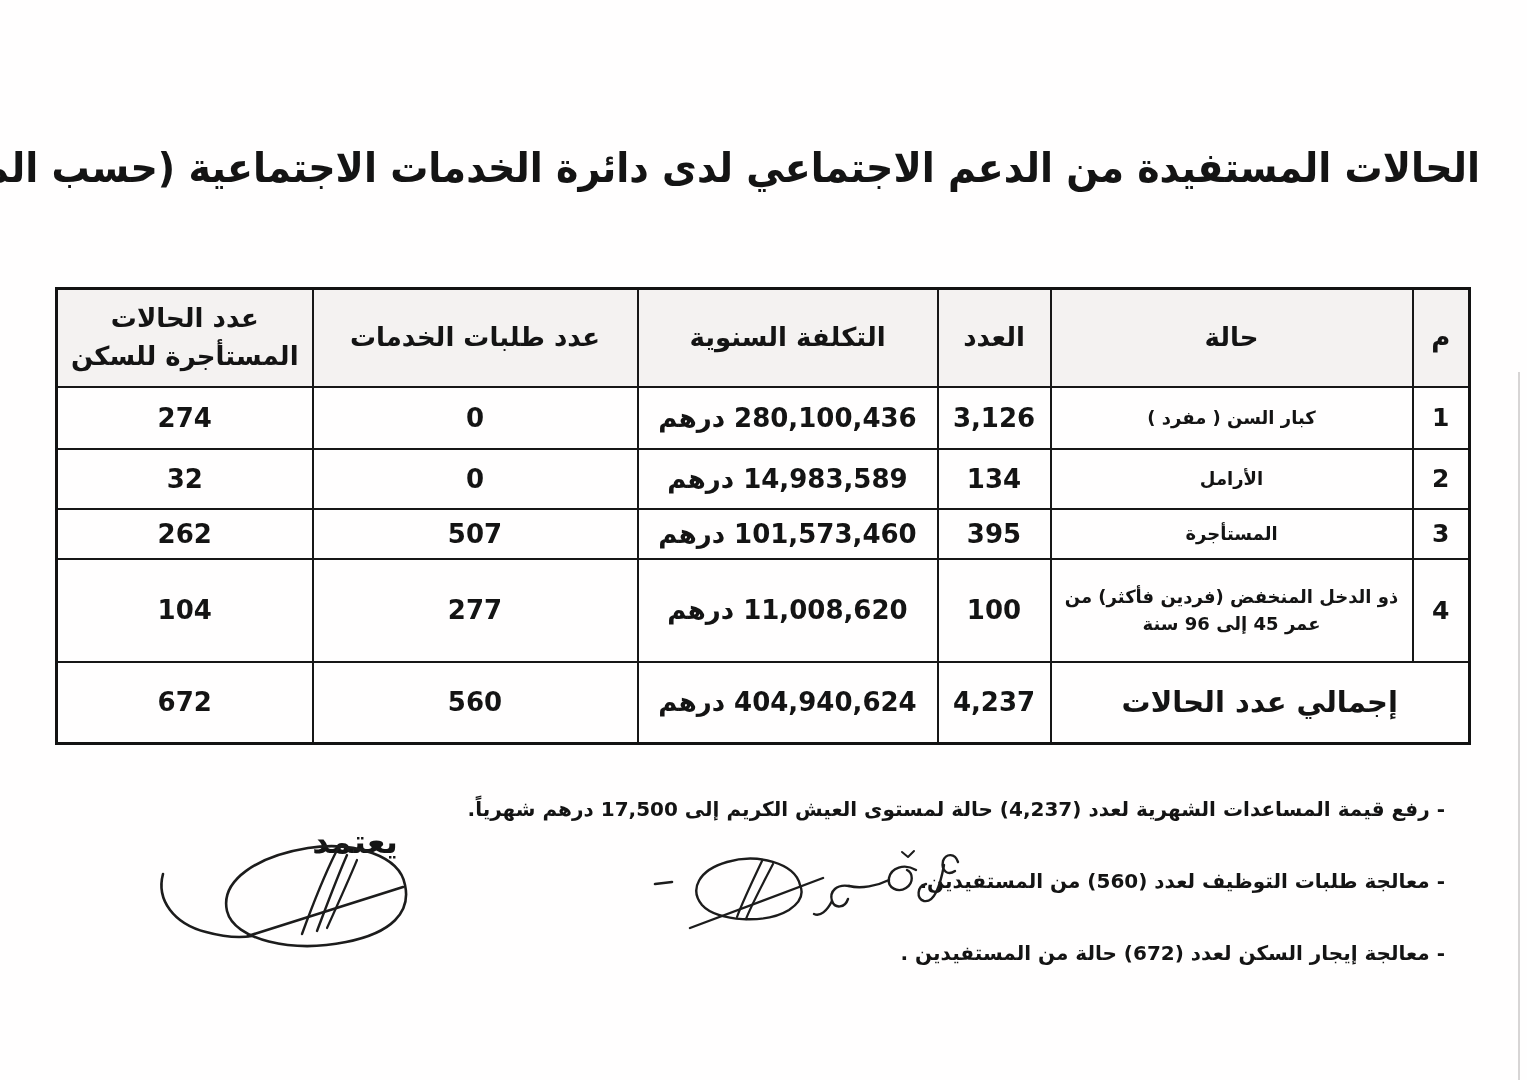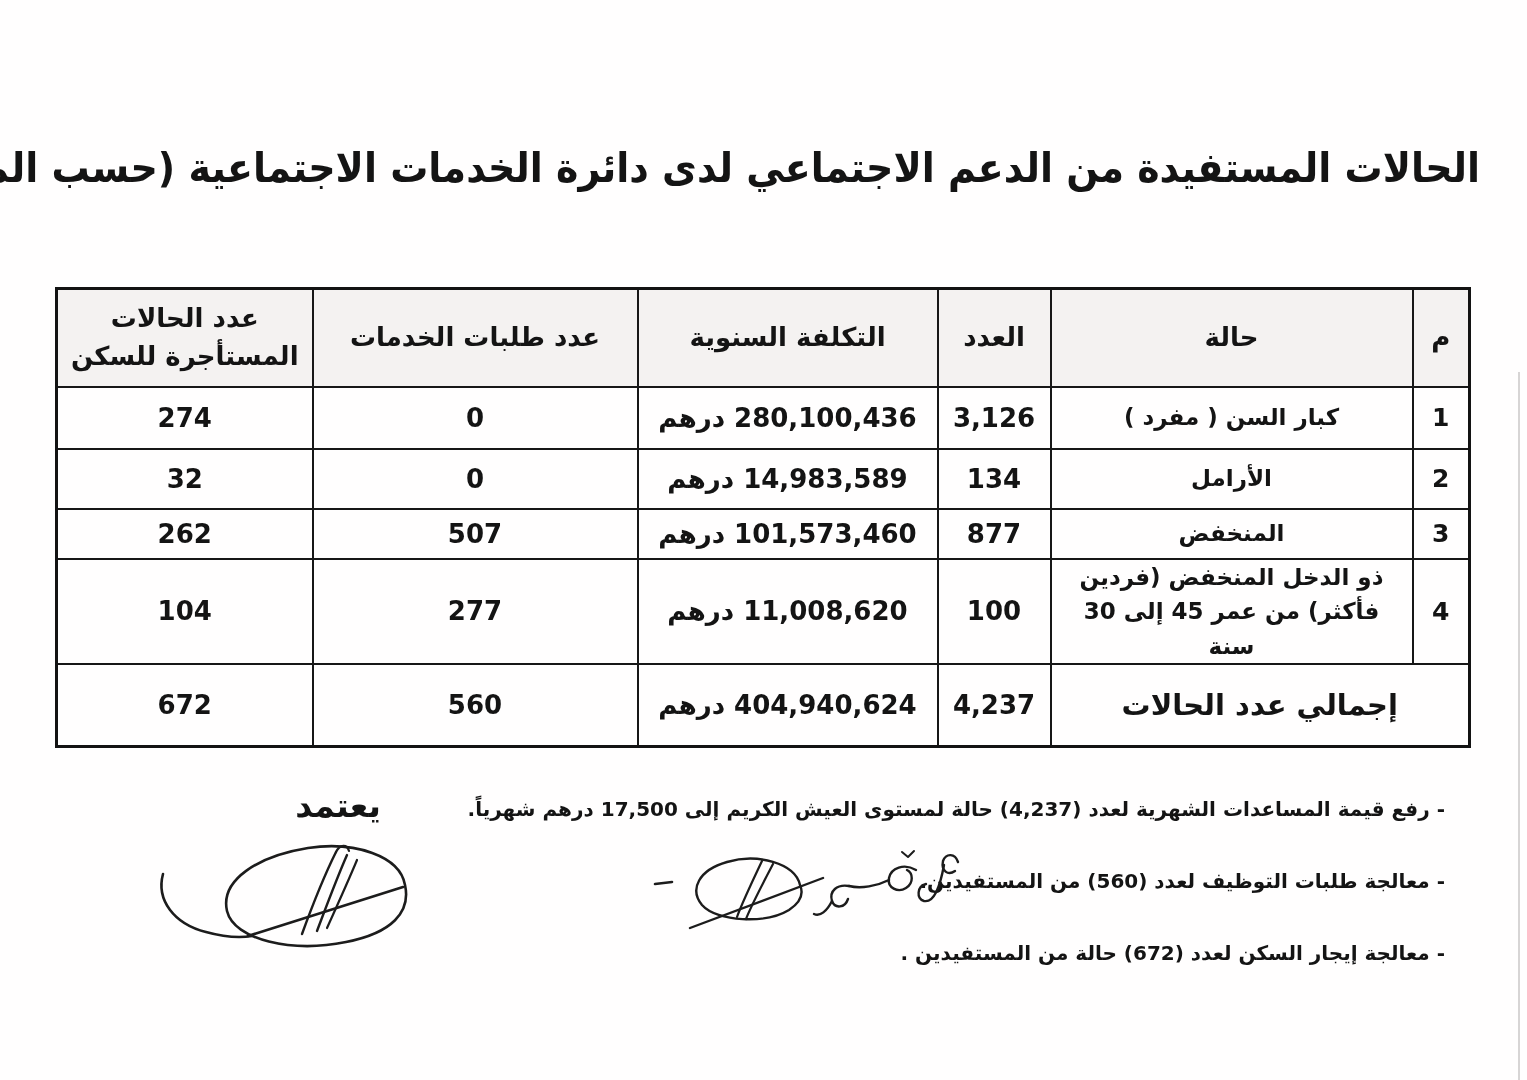--- a/index.html
+++ b/index.html
@@ -44,41 +44,40 @@
     font-weight:bold;
     padding:0 6px;
     overflow:hidden;
   }
   table.doc-table th{
     font-size:26px;
     background:#f4f2f1;
     line-height:1.45;
   }
   .cell-num{font-size:26px;}
-  .cell-cat{font-size:23px;line-height:1.5;border-radius:26px;}
+  .cell-cat{font-size:18px;line-height:1.5;border-radius:26px;}
   .cell-cost{font-size:26px;}
   .cell-m{font-size:25px;}
   .total-label{font-size:29px;}
   .notes{position:absolute;right:82px;top:0;width:0;height:0;}
   .note-line{
     position:absolute;
     right:0;
     white-space:nowrap;
     font-size:20px;
     font-weight:bold;
     direction:rtl;
   }
   .note-1{top:797px;}
   .note-2{top:869px;}
   .note-3{top:941px;}
   .approve-label{
     position:absolute;
-    left:278px;top:786px;
+    left:278px;top:822px;
     width:120px;
-    text-align:center;
     font-size:33px;
     font-weight:bold;
   }
   .sig{position:absolute;}
   .sig-left{left:150px;top:828px;}
   .sig-right{left:640px;top:840px;}
   .scan-edge{
     position:absolute;
     left:1518px;top:372px;
     width:2px;height:708px;
@@ -124,29 +123,29 @@
       <tr style="height:60px">
         <td class="cell-m">2</td>
         <td class="cell-cat">الأرامل</td>
         <td class="cell-num">134</td>
         <td class="cell-cost">14,983,589 درهم</td>
         <td class="cell-num">0</td>
         <td class="cell-num">32</td>
       </tr>
       <tr style="height:50px">
         <td class="cell-m">3</td>
-        <td class="cell-cat">المنخفض</td>
-        <td class="cell-num">877</td>
+        <td class="cell-cat">المستأجرة</td>
+        <td class="cell-num">395</td>
         <td class="cell-cost">101,573,460 درهم</td>
         <td class="cell-num">507</td>
         <td class="cell-num">262</td>
       </tr>
       <tr style="height:103px">
         <td class="cell-m">4</td>
-        <td class="cell-cat">ذو الدخل المنخفض (فردين فأكثر) من عمر 45 إلى 30 سنة</td>
+        <td class="cell-cat">ذو الدخل المنخفض (فردين فأكثر) من عمر 45 إلى 96 سنة</td>
         <td class="cell-num">100</td>
         <td class="cell-cost">11,008,620 درهم</td>
         <td class="cell-num">277</td>
         <td class="cell-num">104</td>
       </tr>
       <tr style="height:82px">
         <td colspan="2" class="total-label">إجمالي عدد الحالات</td>
         <td class="cell-num">4,237</td>
         <td class="cell-cost">404,940,624 درهم</td>
         <td class="cell-num">560</td>

